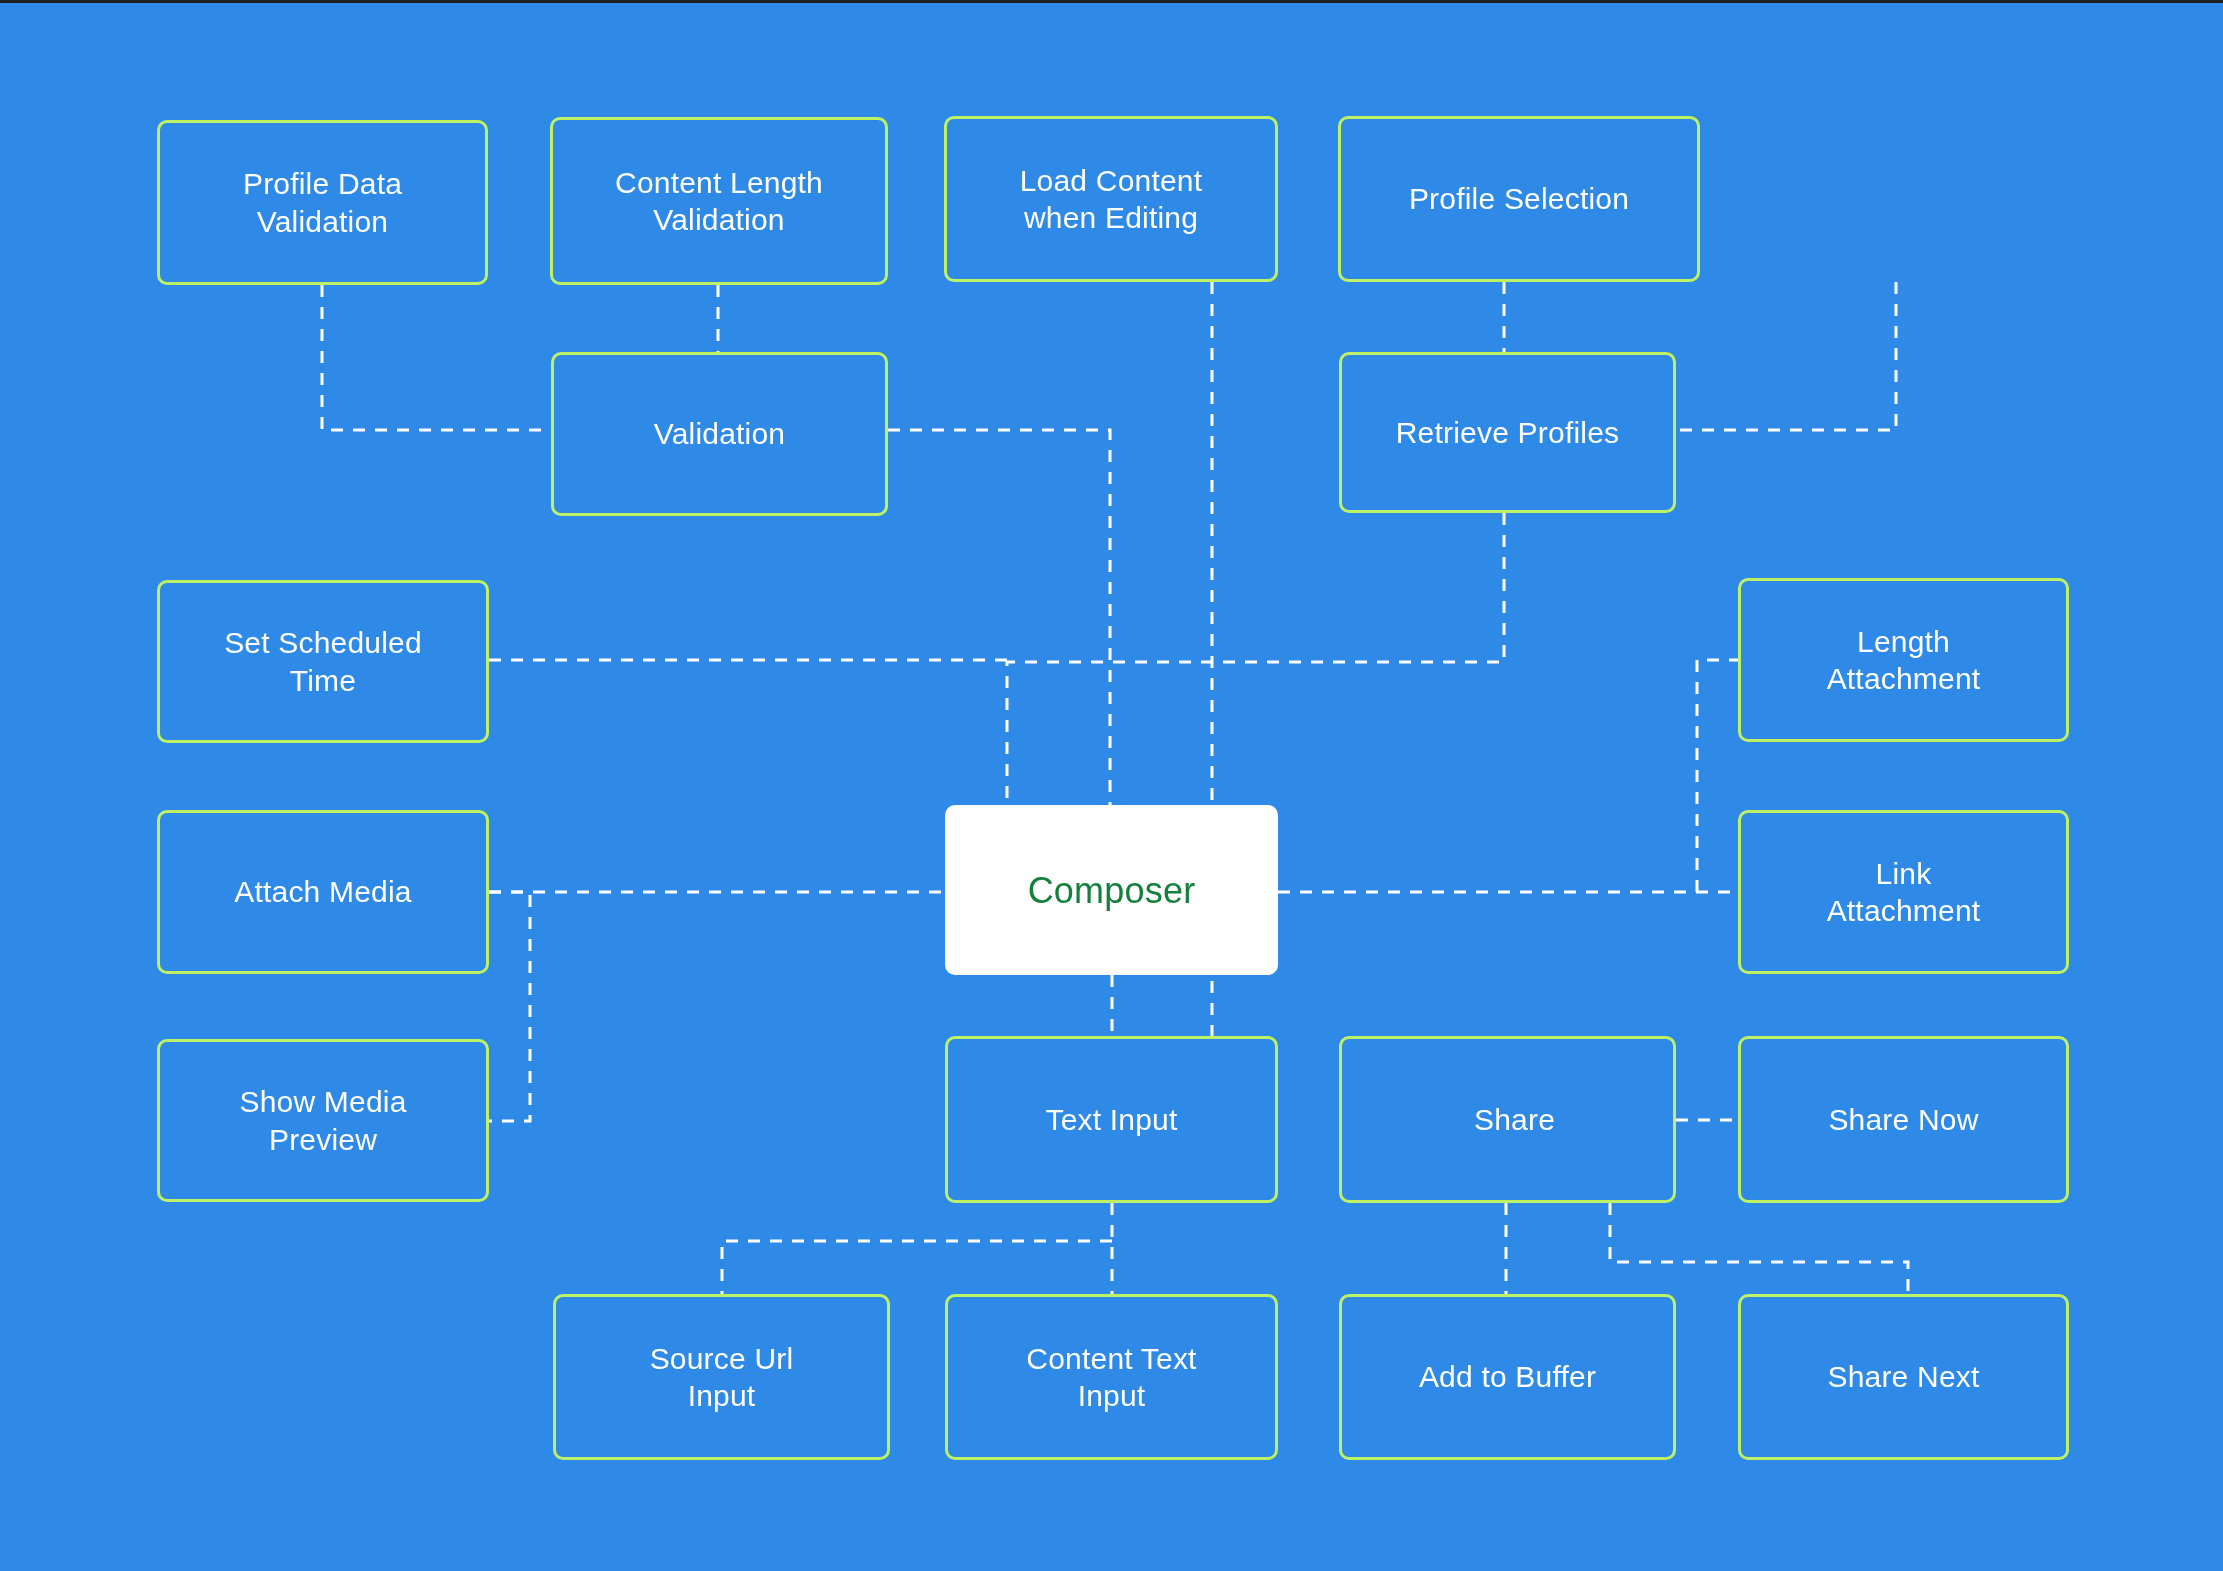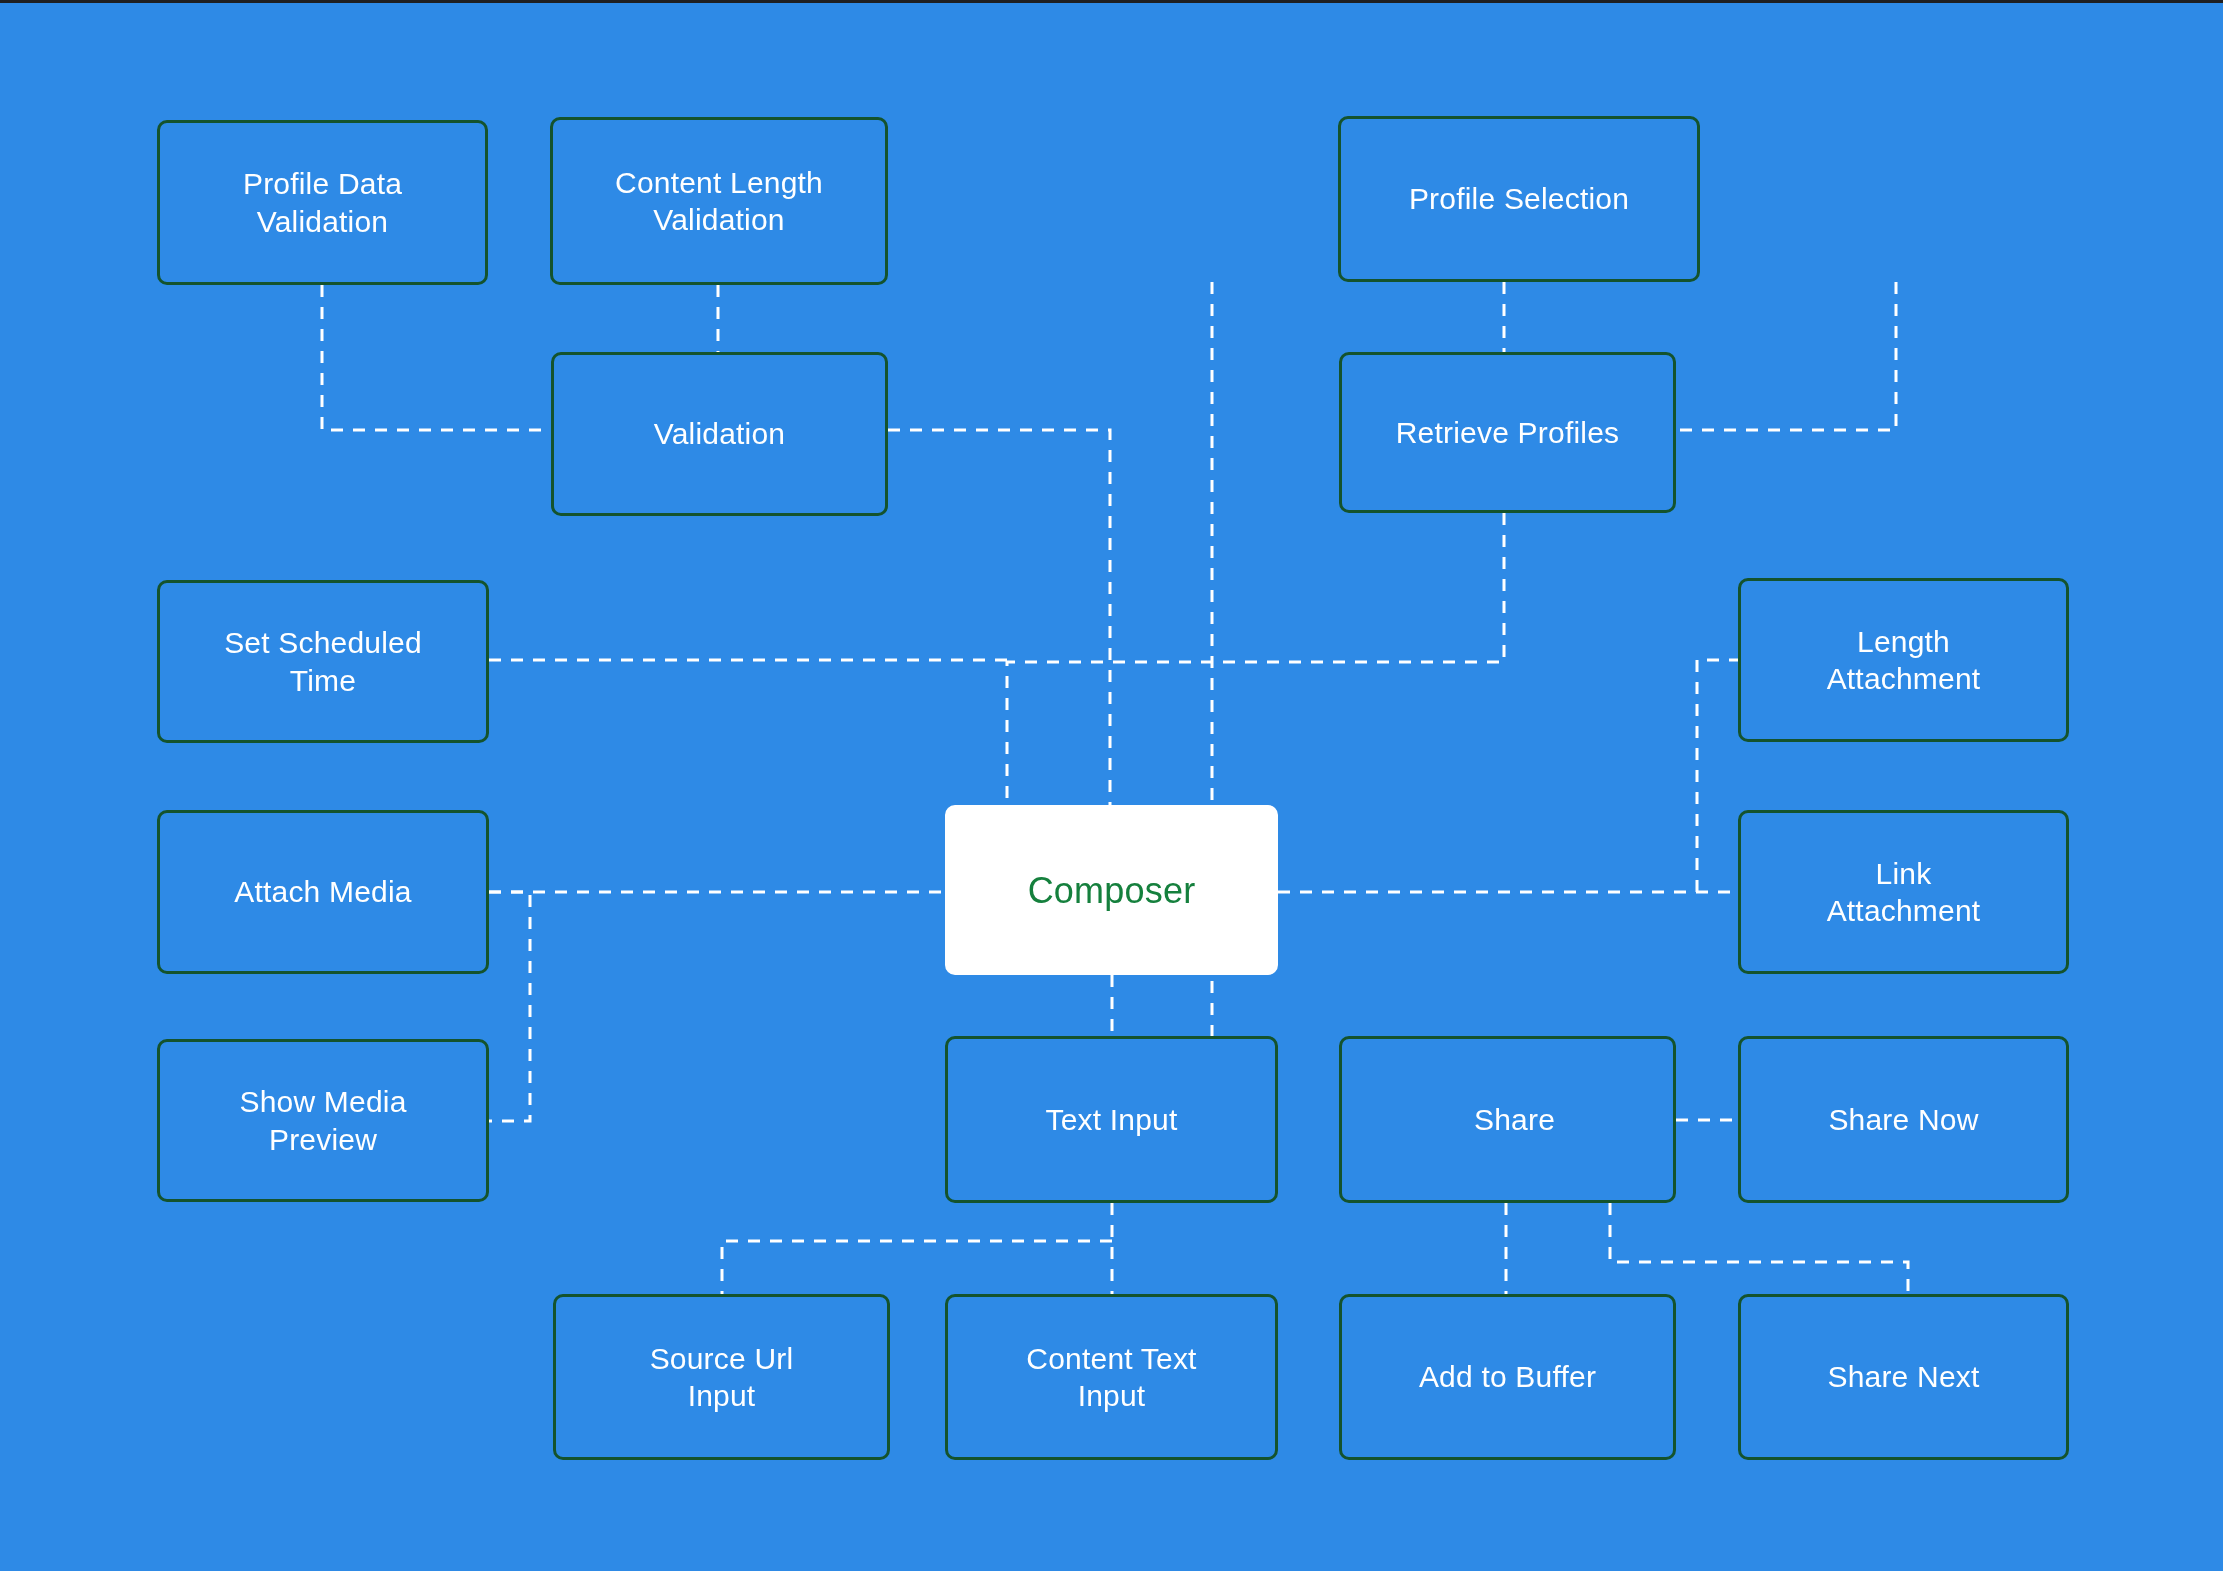--- a/index.html
+++ b/index.html
@@ -26,21 +26,21 @@
   .edge {
     fill: none;
     stroke: #ffffff;
     stroke-width: 3;
     stroke-dasharray: 12 10;
     stroke-linecap: butt;
   }
   .node {
     position: absolute;
     box-sizing: border-box;
-    border: 3px solid #14532d;
+    border: 3px solid #bef264;
     border-radius: 10px;
     display: flex;
     align-items: center;
     justify-content: center;
     text-align: center;
     color: #ffffff;
     font-size: 30px;
     font-weight: 400;
     line-height: 1.25;
     letter-spacing: 0.2px;
@@ -116,20 +116,24 @@
   <div class="node" style="left:157px; top:120px; width:331px; height:165px;">
     <span class="node-label">Profile Data
 Validation</span>
   </div>
 
   <div class="node" style="left:550px; top:117px; width:338px; height:168px;">
     <span class="node-label">Content Length
 Validation</span>
   </div>
 
+  <div class="node" style="left:944px; top:116px; width:334px; height:166px;">
+    <span class="node-label">Load Content
+when Editing</span>
+  </div>
 
   <div class="node" style="left:1338px; top:116px; width:362px; height:166px;">
     <span class="node-label">Profile Selection</span>
   </div>
 
 
   <div class="node" style="left:551px; top:352px; width:337px; height:164px;">
     <span class="node-label">Validation</span>
   </div>
 

